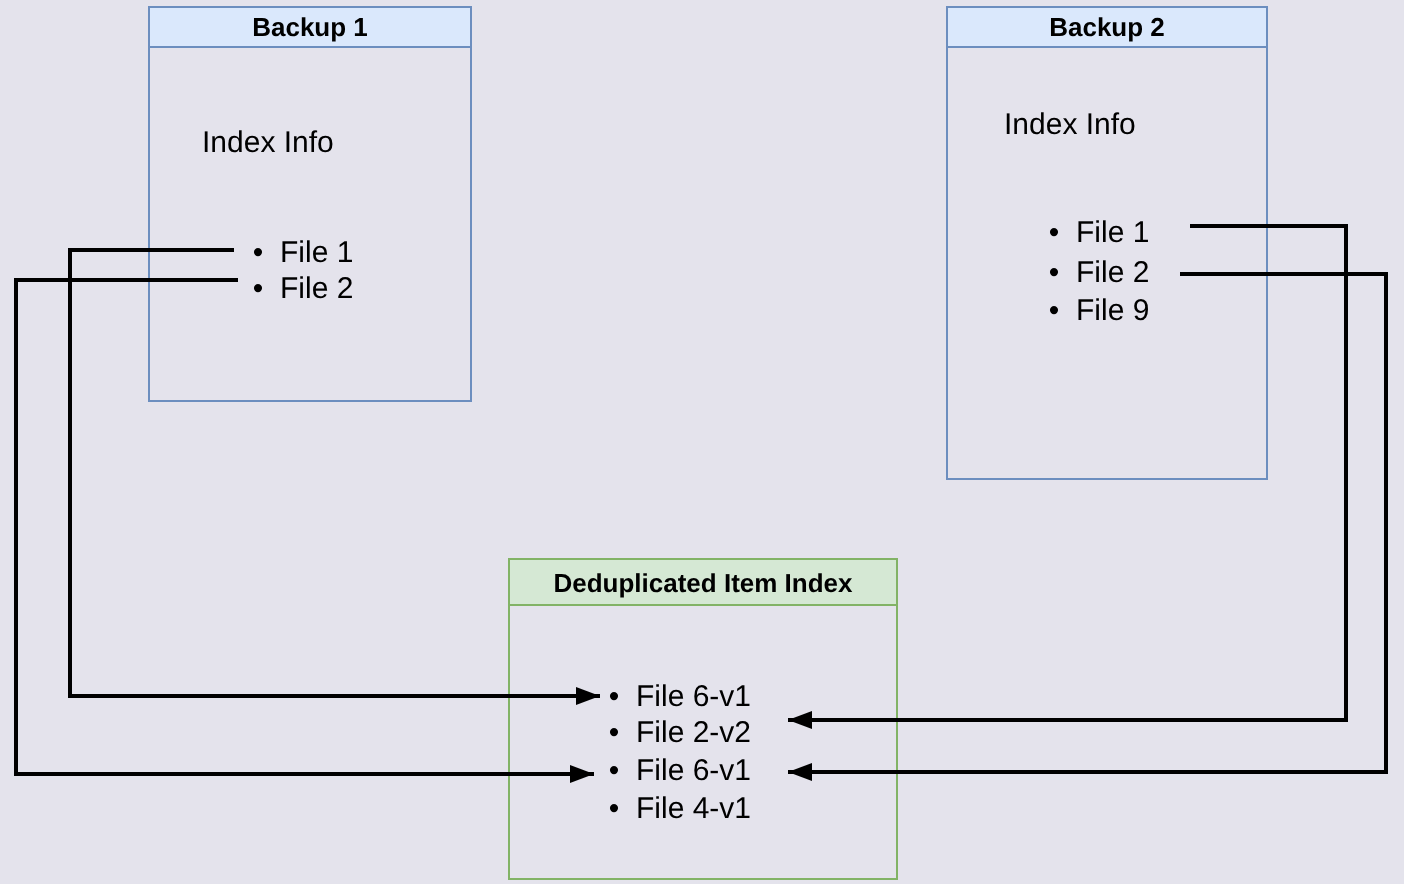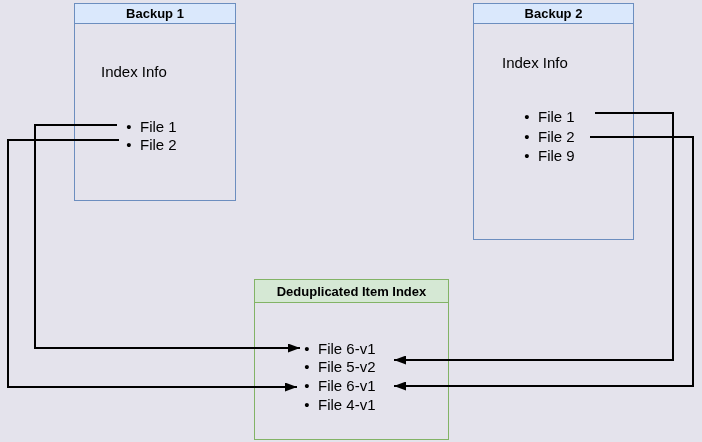--- a/index.html
+++ b/index.html
@@ -93,21 +93,21 @@
   <div class="box green" id="dedup">
     <div class="box-header">
       <span>Deduplicated Item Index</span>
     </div>
     <div class="item" style="left:48px;top:60px;">
       <span class="bullet">•</span>
       <span>File 6-v1</span>
     </div>
     <div class="item" style="left:48px;top:78px;">
       <span class="bullet">•</span>
-      <span>File 5-v2</span>
+      <span>File 2-v2</span>
     </div>
     <div class="item" style="left:48px;top:97px;">
       <span class="bullet">•</span>
       <span>File 6-v1</span>
     </div>
     <div class="item" style="left:48px;top:116px;">
       <span class="bullet">•</span>
       <span>File 4-v1</span>
     </div>
   </div>

